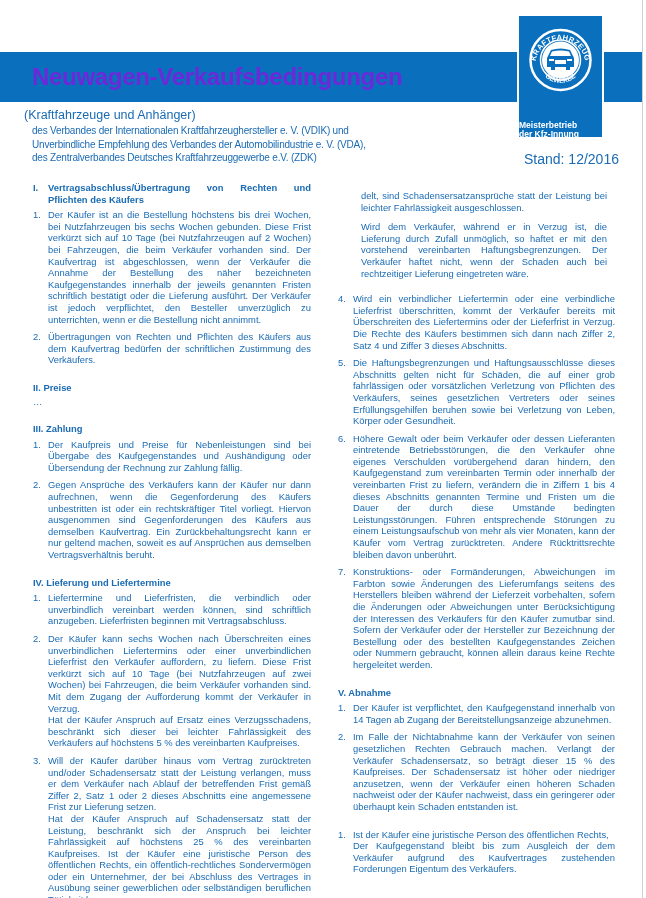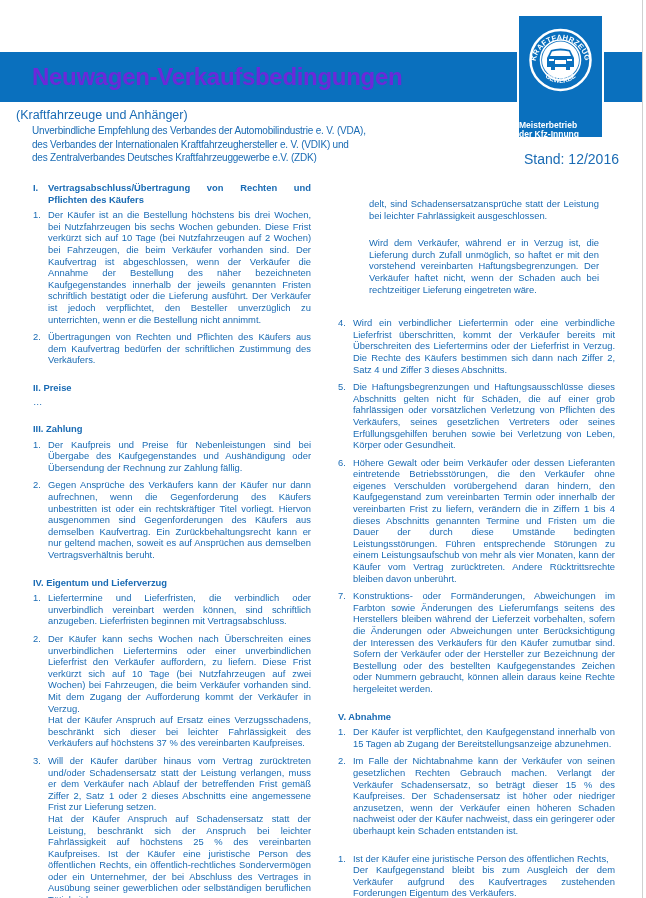--- a/index.html
+++ b/index.html
@@ -19,36 +19,36 @@
     position: absolute; left: 517px; top: 16px; width: 83px; height: 121px; background: #0a70be;
     border-left: 2px solid #fff; border-right: 2px solid #fff;
   }
   .badge svg { position: absolute; left: 4px; top: 4px; }
   .badge-text {
     position: absolute; left: 0; top: 106px; width: 100%; text-align: left; color: #fff;
     font-weight: bold; font-size: 8.5px; line-height: 9px; top: 105px;
   }
   .badge-text div { white-space: nowrap; }
   .subtitle {
-    position: absolute; left: 16px; top: 108px; font-size: 12.5px; line-height: 14px; color: #1a6bb4;
+    position: absolute; left: 24px; top: 108px; font-size: 12.5px; line-height: 14px; color: #1a6bb4;
   }
   .issuers { position: absolute; left: 32px; top: 124px; font-size: 10px; line-height: 13.5px; color: #1a6bb4; letter-spacing: -0.2px; }
   .stand { position: absolute; left: 524px; top: 151px; font-size: 14px; color: #1a6bb4; }
   .col { position: absolute; top: 182px; width: 278px; font-size: 9.4px; line-height: 11.6px; color: #1a6bb4; text-align: justify; }
   .col-left { left: 33px; }
   .col-right { left: 338px; width: 277px; top: 182px; }
   .sec-title { font-weight: bold; margin: 0 0 4px 0; display: flex; }
   .sec-title .num { width: 15px; flex: none; }
   .item { display: flex; margin-bottom: 6px; }
   .item .num { width: 15px; flex: none; }
   .item .txt { flex: 1; }
   .txt p { margin: 0; }
   .gap-sec { height: 10px; }
   .ellipsis { margin: -2px 0 6px 0; }
-  .cont p { margin: 16px; }
+  .cont p { margin: 8px; }
 </style>
 </head>
 <body>
 
 <div class="edge-line"></div>
 
 <div class="banner"></div>
 <div class="banner-title">Neuwagen-Verkaufsbedingungen</div>
 
 <div class="badge">
@@ -75,22 +75,22 @@
     </g>
   </svg>
   <div class="badge-text">
     <div>Meisterbetrieb</div>
     <div>der Kfz-Innung</div>
   </div>
 </div>
 
 <div class="subtitle">(Kraftfahrzeuge und Anhänger)</div>
 <div class="issuers">
+  <div>des Verbandes der Internationalen Kraftfahrzeughersteller e. V. (VDIK) und</div>
   <div>Unverbindliche Empfehlung des Verbandes der Automobilindustrie e. V. (VDA),</div>
-  <div>des Verbandes der Internationalen Kraftfahrzeughersteller e. V. (VDIK) und</div>
   <div>des Zentralverbandes Deutsches Kraftfahrzeuggewerbe e.V. (ZDK)</div>
 </div>
 <div class="stand">Stand: 12/2016</div>
 
 <div class="col col-left">
   <div class="sec-title">
     <span class="num">I.</span>
     <span>Vertragsabschluss/Übertragung von Rechten und Pflichten des Käufers</span>
   </div>
   <div>
@@ -123,33 +123,33 @@
       </div>
       <div class="item">
         <span class="num">2.</span>
         <div class="txt">
           <p>Gegen Ansprüche des Verkäufers kann der Käufer nur dann aufrechnen, wenn die Gegenforderung des Käufers unbestritten ist oder ein rechtskräftiger Titel vorliegt. Hiervon ausgenommen sind Gegenforderungen des Käufers aus demselben Kaufvertrag. Ein Zurückbehaltungsrecht kann er nur geltend machen, soweit es auf Ansprüchen aus demselben Vertragsverhältnis beruht.</p>
         </div>
       </div>
     </div>
 
   <div class="gap-sec"></div>
-  <div class="sec-title">IV. Eigentum und Lieferverzug</div>
+  <div class="sec-title">IV. Lieferung und Liefertermine</div>
   <div>
       <div class="item">
         <span class="num">1.</span>
         <div class="txt">
           <p>Liefertermine und Lieferfristen, die verbindlich oder unverbindlich vereinbart werden können, sind schriftlich anzugeben. Lieferfristen beginnen mit Vertragsabschluss.</p>
         </div>
       </div>
       <div class="item">
         <span class="num">2.</span>
         <div class="txt">
           <p>Der Käufer kann sechs Wochen nach Überschreiten eines unverbindlichen Liefertermins oder einer unverbindlichen Lieferfrist den Verkäufer auffordern, zu liefern. Diese Frist verkürzt sich auf 10 Tage (bei Nutzfahrzeugen auf zwei Wochen) bei Fahrzeugen, die beim Verkäufer vorhanden sind. Mit dem Zugang der Aufforderung kommt der Verkäufer in Verzug.</p>
-          <p>Hat der Käufer Anspruch auf Ersatz eines Verzugsschadens, beschränkt sich dieser bei leichter Fahrlässigkeit des Verkäufers auf höchstens 37 % des vereinbarten Kaufpreises.</p>
+          <p>Hat der Käufer Anspruch auf Ersatz eines Verzugsschadens, beschränkt sich dieser bei leichter Fahrlässigkeit des Verkäufers auf höchstens 5 % des vereinbarten Kaufpreises.</p>
         </div>
       </div>
       <div class="item">
         <span class="num">3.</span>
         <div class="txt">
           <p>Will der Käufer darüber hinaus vom Vertrag zurücktreten und/oder Schadensersatz statt der Leistung verlangen, muss er dem Verkäufer nach Ablauf der betreffenden Frist gemäß Ziffer 2, Satz 1 oder 2 dieses Abschnitts eine angemessene Frist zur Lieferung setzen.</p>
           <p>Hat der Käufer Anspruch auf Schadensersatz statt der Leistung, beschränkt sich der Anspruch bei leichter Fahrlässigkeit auf höchstens 25 % des vereinbarten Kaufpreises. Ist der Käufer eine juristische Person des öffentlichen Rechts, ein öffentlich-rechtliches Sondervermögen oder ein Unternehmer, der bei Abschluss des Vertrages in Ausübung seiner gewerblichen oder selbständigen beruflichen Tätigkeit han-</p>
         </div>
       </div>
     </div>
@@ -189,21 +189,21 @@
         </div>
       </div>
     </div>
 
   <div class="gap-sec"></div>
   <div class="sec-title">V. Abnahme</div>
   <div>
       <div class="item">
         <span class="num">1.</span>
         <div class="txt">
-          <p>Der Käufer ist verpflichtet, den Kaufgegenstand innerhalb von 15 Tagen ab Zugang der Bereitstellungsanzeige abzunehmen.</p>
+          <p>Der Käufer ist verpflichtet, den Kaufgegenstand innerhalb von 14 Tagen ab Zugang der Bereitstellungsanzeige abzunehmen.</p>
         </div>
       </div>
       <div class="item">
         <span class="num">2.</span>
         <div class="txt">
           <p>Im Falle der Nichtabnahme kann der Verkäufer von seinen gesetzlichen Rechten Gebrauch machen. Verlangt der Verkäufer Schadensersatz, so beträgt dieser 15 % des Kaufpreises. Der Schadensersatz ist höher oder niedriger anzusetzen, wenn der Verkäufer einen höheren Schaden nachweist oder der Käufer nachweist, dass ein geringerer oder überhaupt kein Schaden entstanden ist.</p>
         </div>
       </div>
     </div>
 

